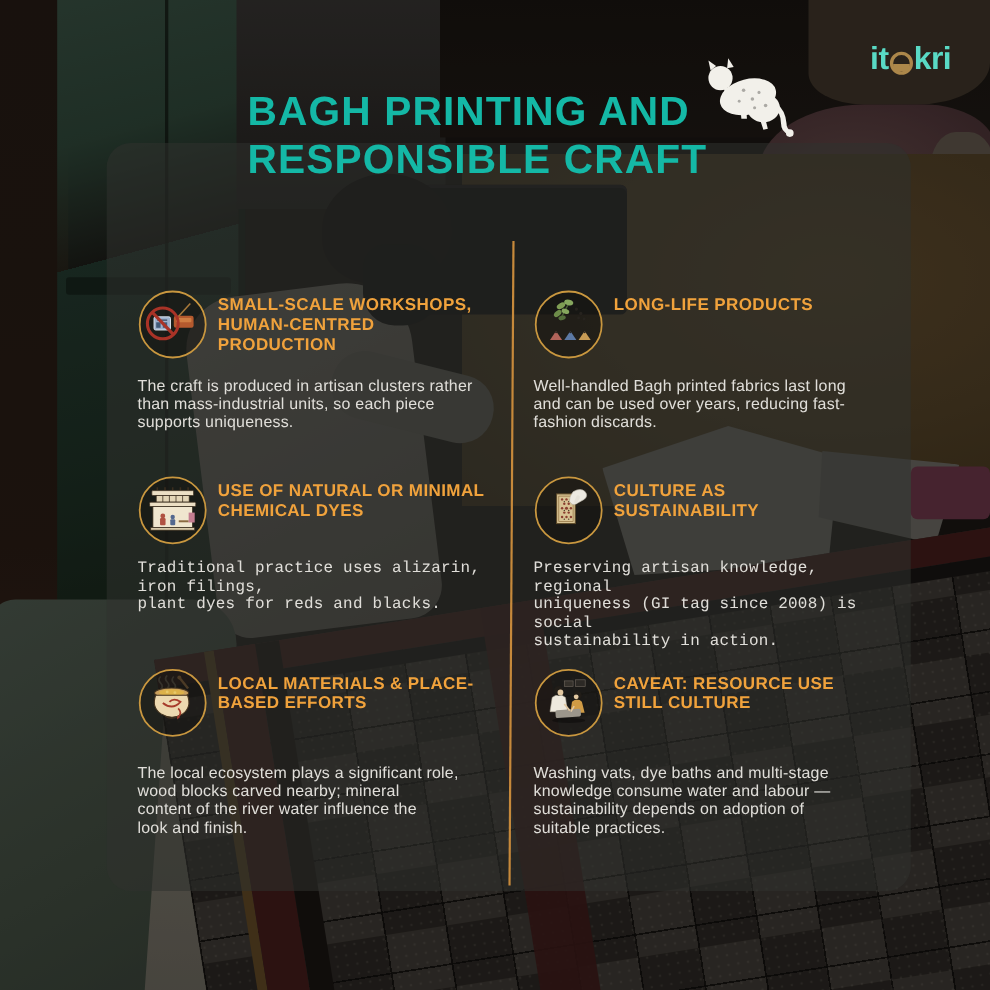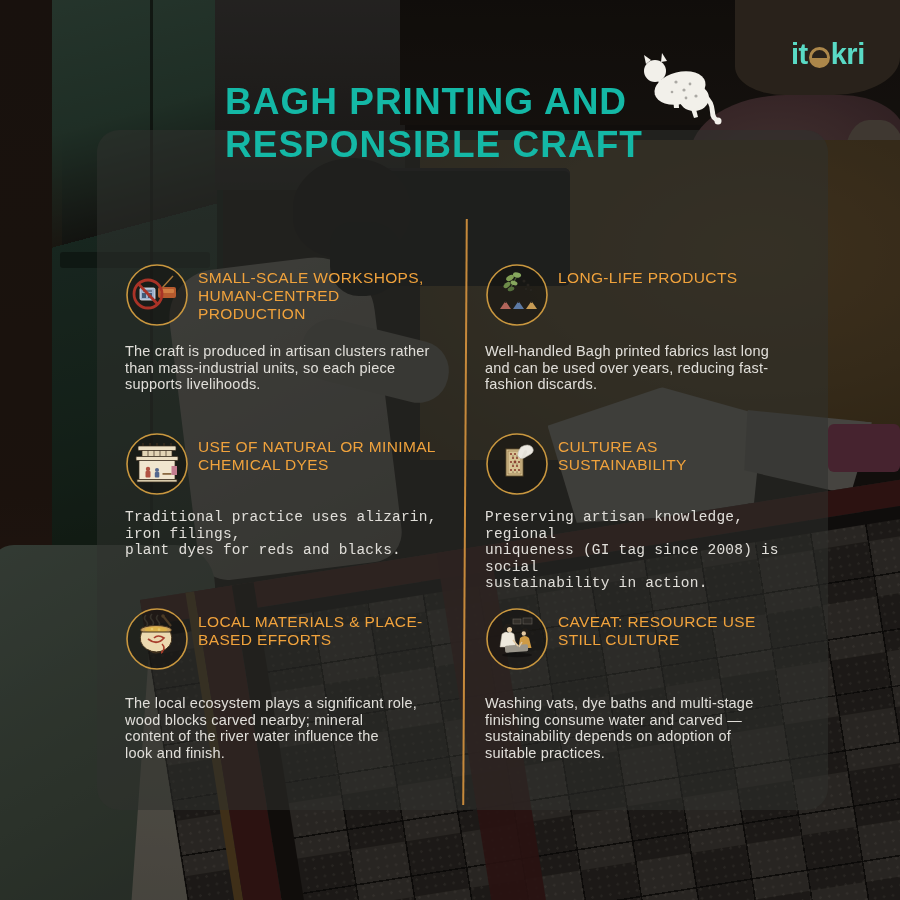--- a/index.html
+++ b/index.html
@@ -58,21 +58,21 @@
   .logo .o{display:inline-block;width:15px;height:15px;border:3px solid #B8904F;border-radius:50%;
     margin:6px 1px 0 1px;background:linear-gradient(rgba(0,0,0,0) 52%, #B8904F 52%);}
   .cat{position:absolute;left:628px;top:48px;width:100px;height:78px;}
   .divider{position:absolute;left:464px;top:219px;width:2px;height:586px;background:#C6893B;transform:rotate(.35deg);}
   .section{position:absolute;width:332px;}
   .s1{left:125px;top:263px;} .s2{left:485px;top:263px;}
   .s3{left:125px;top:432px;} .s4{left:485px;top:432px;}
   .s5{left:125px;top:607px;} .s6{left:485px;top:607px;}
   .icon{position:absolute;left:0;top:0;width:64px;height:64px;}
   .sec-title{position:absolute;left:73px;top:6px;width:256px;color:#F0A23C;font-size:15.5px;
-    font-weight:normal;letter-spacing:.35px;line-height:18px;white-space:pre-line;}
+    font-weight:bold;letter-spacing:.35px;line-height:18px;white-space:pre-line;}
   .sec-body{position:absolute;left:0;width:336px;color:#E0DED9;font-size:14.5px;
     letter-spacing:.2px;line-height:16.5px;white-space:pre-line;}
   .s1 .sec-body,.s2 .sec-body{top:80px;}
   .s3 .sec-body,.s4 .sec-body{top:77px;font-family:Liberation Mono, monospace;}
   .s5 .sec-body,.s6 .sec-body{top:88px;}
 </style>
 </head>
 <body>
 
 <div class="photo">
@@ -154,21 +154,21 @@
     <rect x="17" y="30" width="4" height="5" fill="#415a78"></rect>
     <rect x="23" y="30" width="4" height="5" fill="#415a78"></rect>
     <circle cx="23" cy="31" r="14" fill="none" stroke="#a93327" stroke-width="2.8"></circle>
     <line x1="13.5" y1="21" x2="32.5" y2="41" stroke="#a93327" stroke-width="2.8"></line>
   </svg>
   <div class="sec-title">SMALL-SCALE WORKSHOPS,
 HUMAN-CENTRED
 PRODUCTION</div>
   <div class="sec-body">The craft is produced in artisan clusters rather
 than mass-industrial units, so each piece
-supports livelihoods.</div>
+supports uniqueness.</div>
 </div>
 
 <div class="section s2">
   <svg class="icon" viewBox="0 0 64 64">
     <circle cx="32" cy="32" r="30" fill="rgba(15,14,12,.45)" stroke="#C9973F" stroke-width="1.6"></circle>
     <line x1="33" y1="11" x2="24" y2="28" stroke="#4c6038" stroke-width="1.2"></line>
     <ellipse cx="25" cy="15" rx="4.2" ry="2.5" fill="#7f9e54" transform="rotate(-30 25 15)"></ellipse>
     <ellipse cx="32" cy="12" rx="4.2" ry="2.5" fill="#86a75e" transform="rotate(12 32 12)"></ellipse>
     <ellipse cx="22" cy="22" rx="4" ry="2.4" fill="#6d8c49" transform="rotate(-40 22 22)"></ellipse>
     <ellipse cx="29" cy="20" rx="3.6" ry="2.2" fill="#86a75e" transform="rotate(20 29 20)"></ellipse>
@@ -301,16 +301,16 @@
     <path d="M35 31 q5 -4 9 0 l2.5 10 h-13 z" fill="#cf9b45"></path>
     <circle cx="40" cy="25" r="3.8" fill="#211d18"></circle>
     <circle cx="38.8" cy="26.5" r="2.2" fill="#e3c9a2"></circle>
     <rect x="20" y="38" width="23" height="7" rx="1.5" fill="#9b968b" transform="rotate(-4 31 41)"></rect>
     <line x1="28" y1="33" x2="33" y2="39" stroke="#e3c9a2" stroke-width="1.6"></line>
     <line x1="37" y1="35" x2="34" y2="40" stroke="#e3c9a2" stroke-width="1.4"></line>
   </svg>
   <div class="sec-title">CAVEAT: RESOURCE USE
 STILL CULTURE</div>
   <div class="sec-body">Washing vats, dye baths and multi-stage
-finishing consume water and carved —
+knowledge consume water and labour —
 sustainability depends on adoption of
 suitable practices.</div>
 </div>
 
 </body></html>

